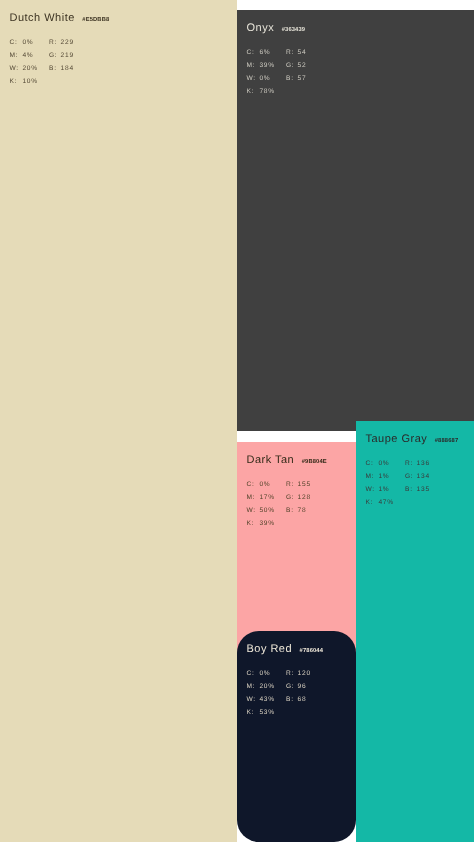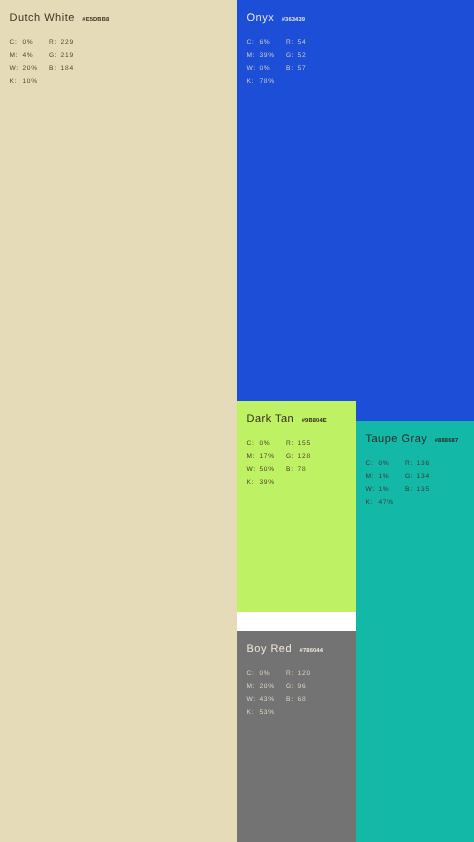--- a/index.html
+++ b/index.html
@@ -92,21 +92,21 @@
         <span class="v">20%</span>
         <span class="k">B:</span>
         <span class="v">184</span>
         <span class="k">K:</span>
         <span class="v">10%</span>
         <span class="k"></span>
         <span class="v"></span>
       </div>
     </div>
   </div>
-  <div class="swatch" style="left: 237px; top: 0px; width: 237px; height: 421px; background: #1d4ed8; color: rgb(230, 227, 216);">
+  <div class="swatch" style="left: 237px; top: 10px; width: 237px; height: 421px; background: #404040; color: rgb(230, 227, 216);">
     <div class="sw-body">
       <div class="sw-head">
         <span class="sw-name">Onyx</span>
         <span class="sw-hex">#363439</span>
       </div>
       <div class="sw-table" style="color: rgb(207, 204, 194);">
         <span class="k">C:</span>
         <span class="v">6%</span>
         <span class="k">R:</span>
         <span class="v">54</span>
@@ -118,21 +118,21 @@
         <span class="v">0%</span>
         <span class="k">B:</span>
         <span class="v">57</span>
         <span class="k">K:</span>
         <span class="v">78%</span>
         <span class="k"></span>
         <span class="v"></span>
       </div>
     </div>
   </div>
-  <div class="swatch" style="left: 237px; top: 401px; width: 119px; height: 211px; background: #bef264; color: rgb(51, 42, 24);">
+  <div class="swatch" style="left: 237px; top: 442px; width: 119px; height: 211px; background: #fca5a5; color: rgb(51, 42, 24);">
     <div class="sw-body">
       <div class="sw-head">
         <span class="sw-name">Dark Tan</span>
         <span class="sw-hex">#9B804E</span>
       </div>
       <div class="sw-table" style="color: rgb(81, 67, 42);">
         <span class="k">C:</span>
         <span class="v">0%</span>
         <span class="k">R:</span>
         <span class="v">155</span>
@@ -170,21 +170,21 @@
         <span class="v">1%</span>
         <span class="k">B:</span>
         <span class="v">135</span>
         <span class="k">K:</span>
         <span class="v">47%</span>
         <span class="k"></span>
         <span class="v"></span>
       </div>
     </div>
   </div>
-  <div class="swatch" style="left: 237px; top: 631px; width: 119px; height: 211px; background: #737373; color: rgb(239, 232, 217);">
+  <div class="swatch" style="left: 237px; top: 631px; width: 119px; height: 211px; background: #0f172a; color: rgb(239, 232, 217); border-radius: 22px;">
     <div class="sw-body">
       <div class="sw-head">
         <span class="sw-name">Boy Red</span>
         <span class="sw-hex">#786044</span>
       </div>
       <div class="sw-table" style="color: rgb(220, 212, 195);">
         <span class="k">C:</span>
         <span class="v">0%</span>
         <span class="k">R:</span>
         <span class="v">120</span>

